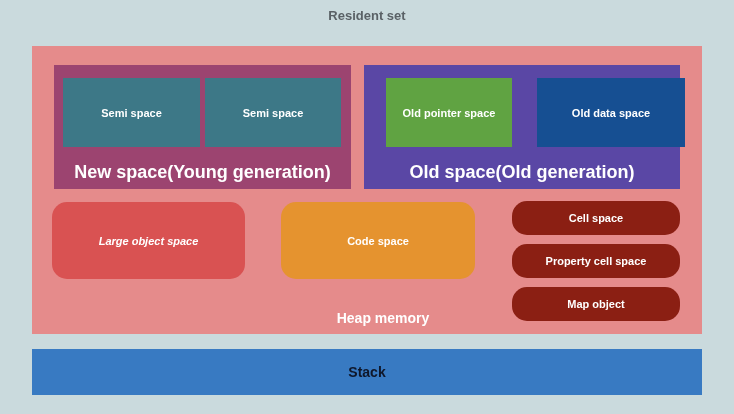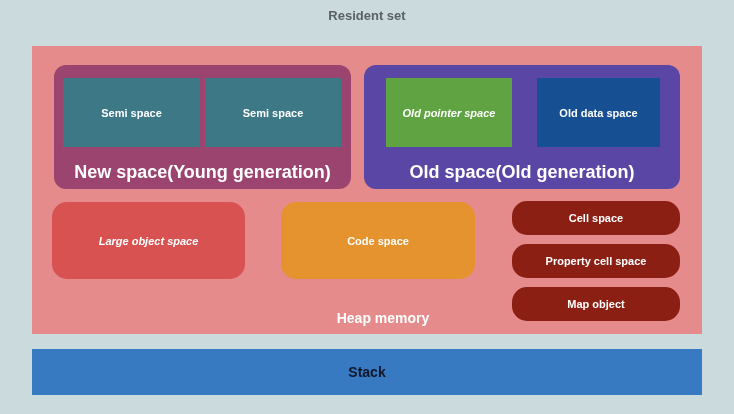--- a/index.html
+++ b/index.html
@@ -40,21 +40,20 @@
     text-align: center;
     font-size: 14px;
     font-weight: bold;
     color: #ffffff;
     padding-left: 16px;
   }
   .gen-container {
     position: absolute;
     top: 19px;
     height: 124px;
-    border-radius: 12px;
   }
   .new-space {
     left: 22px;
     width: 297px;
     background: var(--new-space);
   }
   .old-space {
     left: 332px;
     width: 316px;
     background: var(--old-space);
@@ -76,22 +75,22 @@
     display: flex;
     align-items: center;
     justify-content: center;
     font-size: 11px;
     font-weight: bold;
     color: #ffffff;
     text-align: center;
   }
   .semi-1 { left: 9px;   width: 137px; background: var(--semi-space); }
   .semi-2 { left: 151px; width: 136px; background: var(--semi-space); }
-  .old-pointer { left: 22px;  width: 126px; background: var(--old-pointer-space); font-style: italic; }
-  .old-data    { left: 173px; width: 123px; background: var(--old-data-space); }
+  .old-pointer { left: 22px;  width: 126px; background: var(--old-pointer-space); }
+  .old-data    { left: 173px; width: 148px; background: var(--old-data-space); }
   .heap-box {
     position: absolute;
     display: flex;
     align-items: center;
     justify-content: center;
     font-size: 11px;
     font-weight: bold;
     color: #ffffff;
     text-align: center;
     border-radius: 15px;

